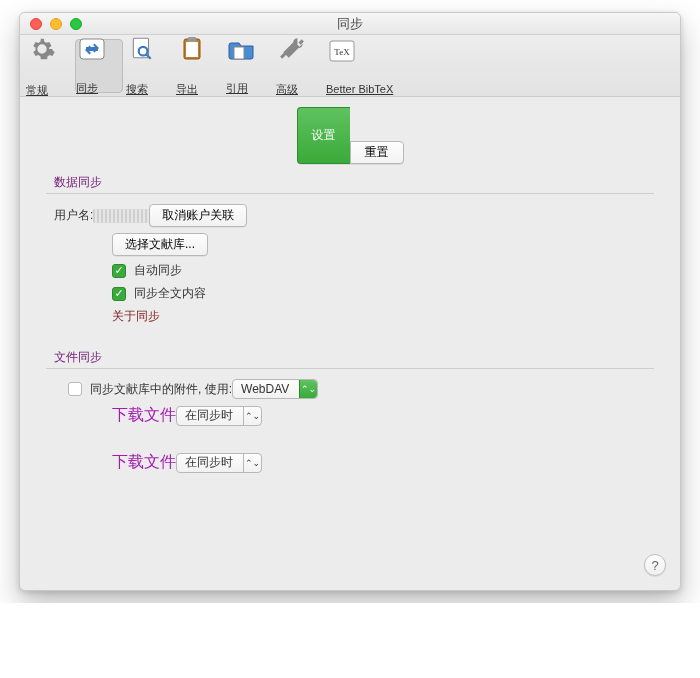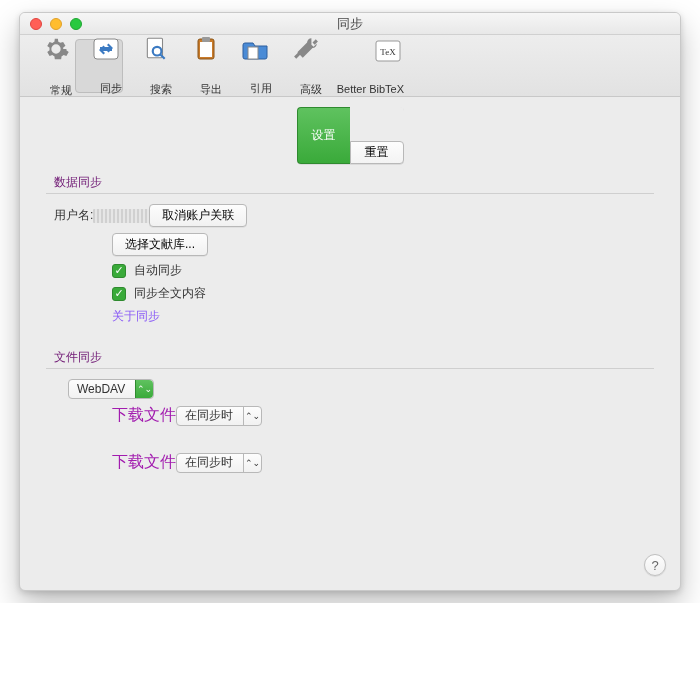--- a/index.html
+++ b/index.html
@@ -57,39 +57,39 @@
     border-bottom: 1px solid #c8c8c8;
     display: flex;
     align-items: center;
     padding: 0 4px;
   }
   .tbtn {
     width: 48px;
     height: 54px;
     display: flex;
     flex-direction: column;
-    align-items: flex-end;
+    align-items: flex-start;
     justify-content: center;
     gap: 20px;
     border: 1px solid transparent;
     border-radius: 4px;
     margin: 8px 1px;
     cursor: default;
     padding-top: 2px;
   }
   .tbtn.bbt { width: 80px; }
   .tbtn.active {
     background: #d8d8d8;
     border-color: #bdbdbd;
   }
   .tbtn .ticon {
     width: 32px; height: 28px;
     display:flex; align-items:center; justify-content:center;
   }
-  .tbtn .tlabel { font-size: 11px; color:#333; }
+  .tbtn .tlabel { font-size: 11px; color:#333;text-decoration:underline; }
   .tbtn.bbt .tlabel { font-size: 11px; }
   .content {
     flex: 1;
     padding: 10px 20px 20px 20px;
     overflow: auto;
   }
   .seg-wrap {
     display:flex; justify-content:center; margin-bottom: 10px; align-items: center;
   }
   .seg {
@@ -148,21 +148,21 @@
     width: 14px; height:14px; border-radius:3px;
     border:1px solid #b8b8b8;
     background:#fff;
     display:flex; align-items:center; justify-content:center;
     font-size:11px; color:#fff;
   }
   .check.checked .box {
     background:#3aaa3a;
     border-color:#2f8a2f;
   }
-  .link { color:#8b5cf6; cursor:default; }
+  .link { color:#7f1d1d; cursor:default; }
   .select {
     font-size: 12px;
     height: 20px;
     padding: 0 20px 0 8px;
     background: linear-gradient(#fdfdfd,#f1f1f1);
     border: 1px solid #b8b8b8;
     border-radius: 4px;
     position: relative;
     display:flex; align-items:center;
     min-width: 86px;
@@ -311,20 +311,24 @@
     <div class="row indent1">
       <span class="link">关于同步</span>
     </div>
 
     <div style="height:10px"></div>
 
     <div class="section-label">文件同步</div>
     <div class="divider"></div>
 
     <div class="row" style="margin-left:28px">
+      <div class="check">
+        <span class="box"></span>
+        <span class="label">同步文献库中的附件, 使用:</span>
+      </div>
       <div class="select green">
         <span>WebDAV</span>
         <span class="chev">⌃⌄</span>
       </div>
     </div>
 
     <div class="row indent1">
       <span class="sublabel">下载文件</span>
       <div class="select">
         <span>在同步时</span>

